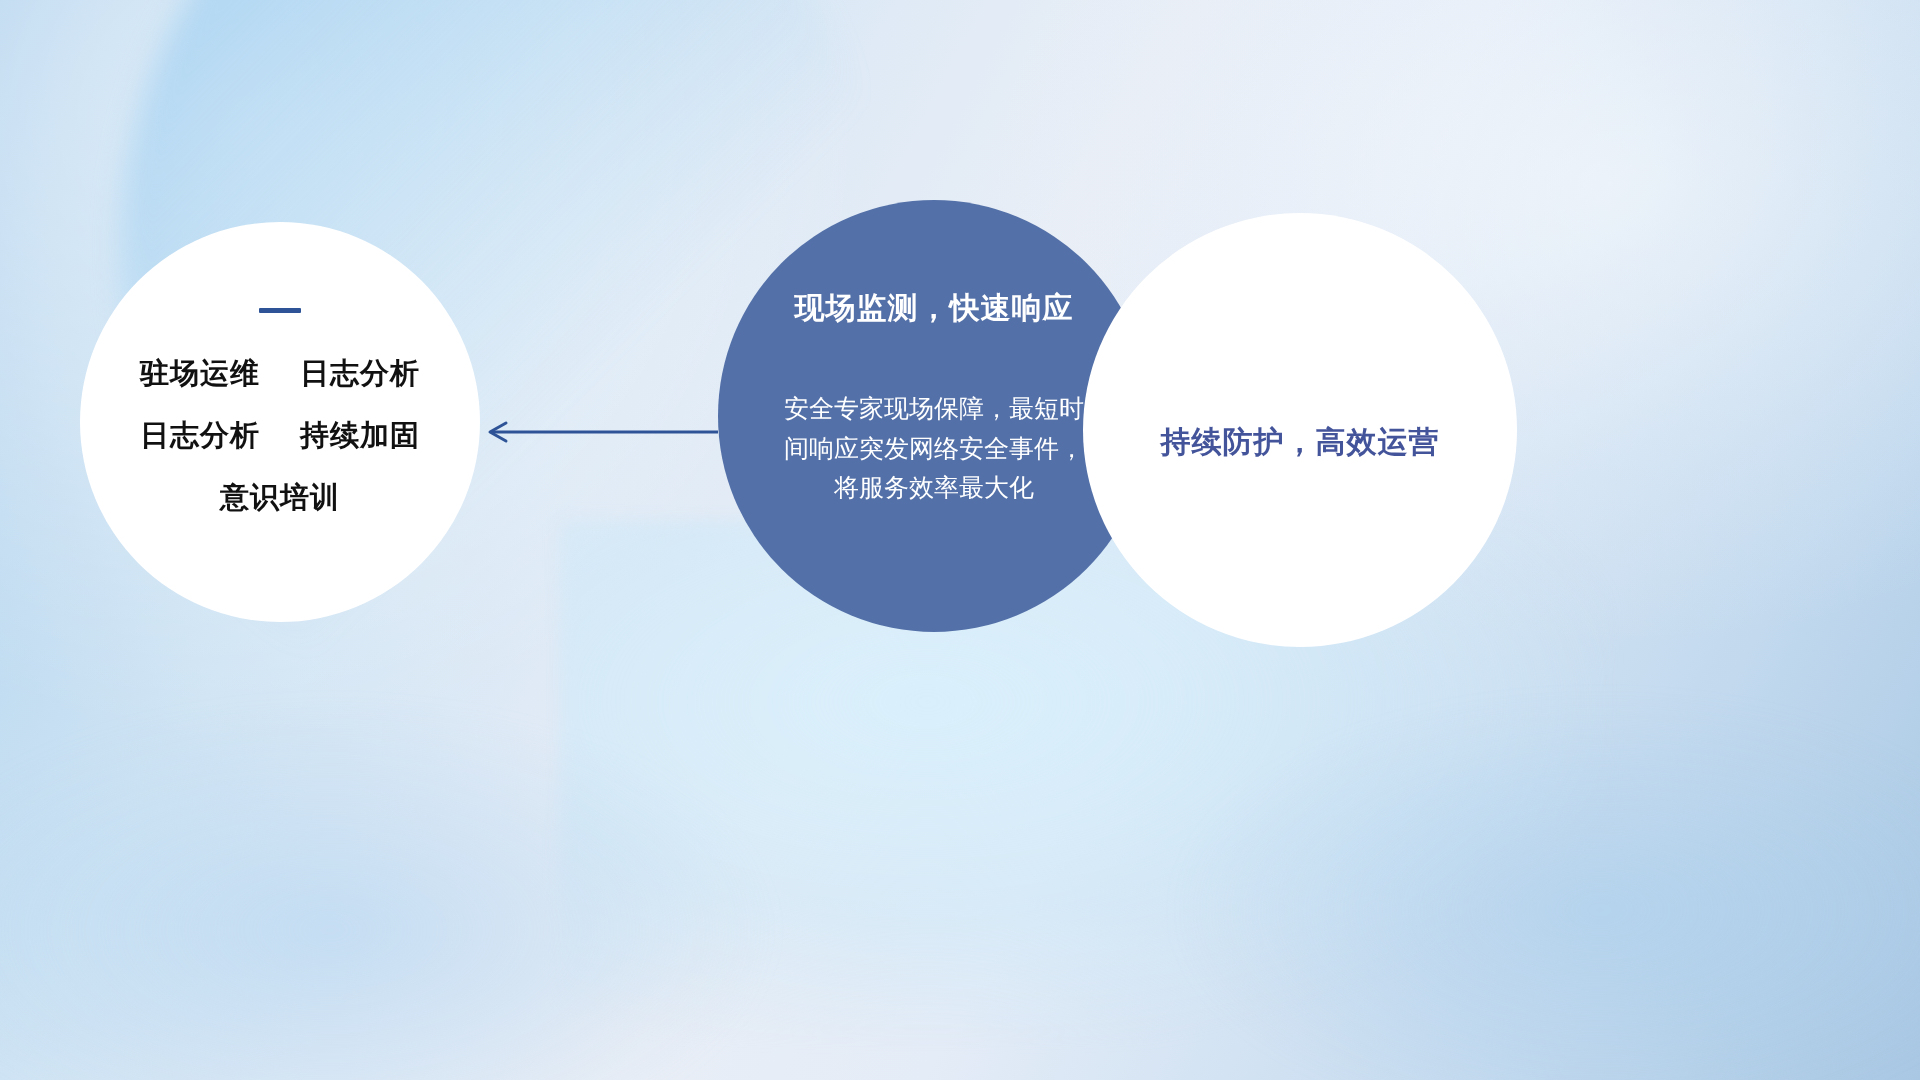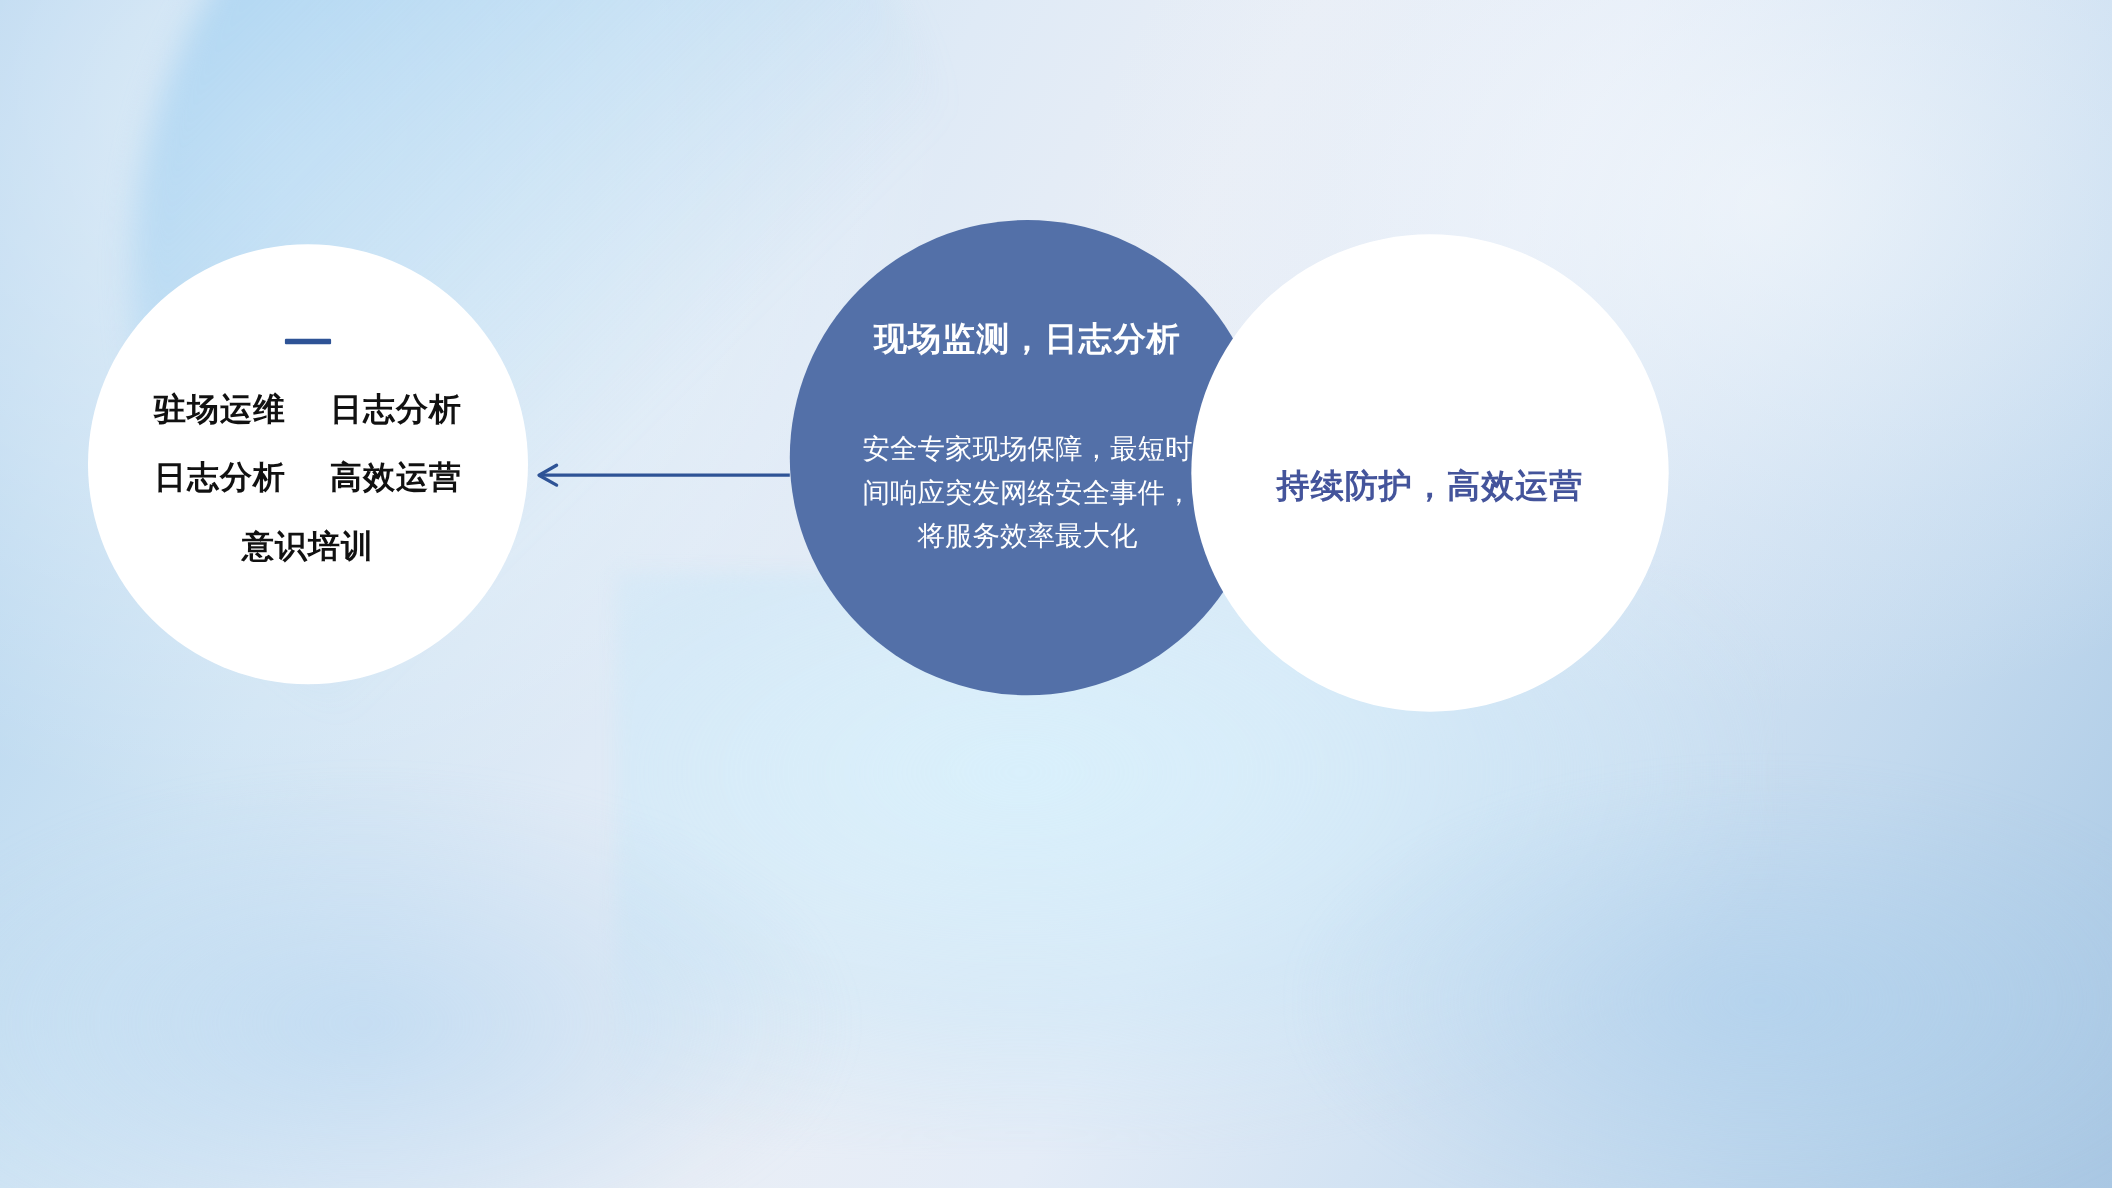--- a/index.html
+++ b/index.html
@@ -170,35 +170,35 @@
 
     <div class="kw-line">
       <span>驻场运维</span>
       <span class="gap"></span>
       <span>日志分析</span>
     </div>
 
     <div class="kw-line">
       <span>日志分析</span>
       <span class="gap"></span>
-      <span>高效运营</span>
+      <span>持续加固</span>
     </div>
 
     <div class="kw-line">
       <span>意识培训</span>
     </div>
   </div>
 
   <svg id="connector-arrow" viewBox="0 0 240 24">
     <line x1="238" y1="12" x2="12" y2="12" stroke="#2e5396" stroke-width="3"></line>
     <polyline points="26,3 10,12 26,21" fill="none" stroke="#2e5396" stroke-width="3" stroke-linecap="round" stroke-linejoin="round"></polyline>
   </svg>
 
   <div class="circle" id="circle-middle">
-    <div class="c-title">现场监测，日志分析</div>
+    <div class="c-title">现场监测，快速响应</div>
     <div class="c-body">安全专家现场保障，最短时间响应突发网络安全事件，将服务效率最大化</div>
   </div>
 
   <div class="circle" id="circle-right">
     <div class="c-title">持续防护，高效运营</div>
   </div>
 
 </div>
 
 </body></html>

